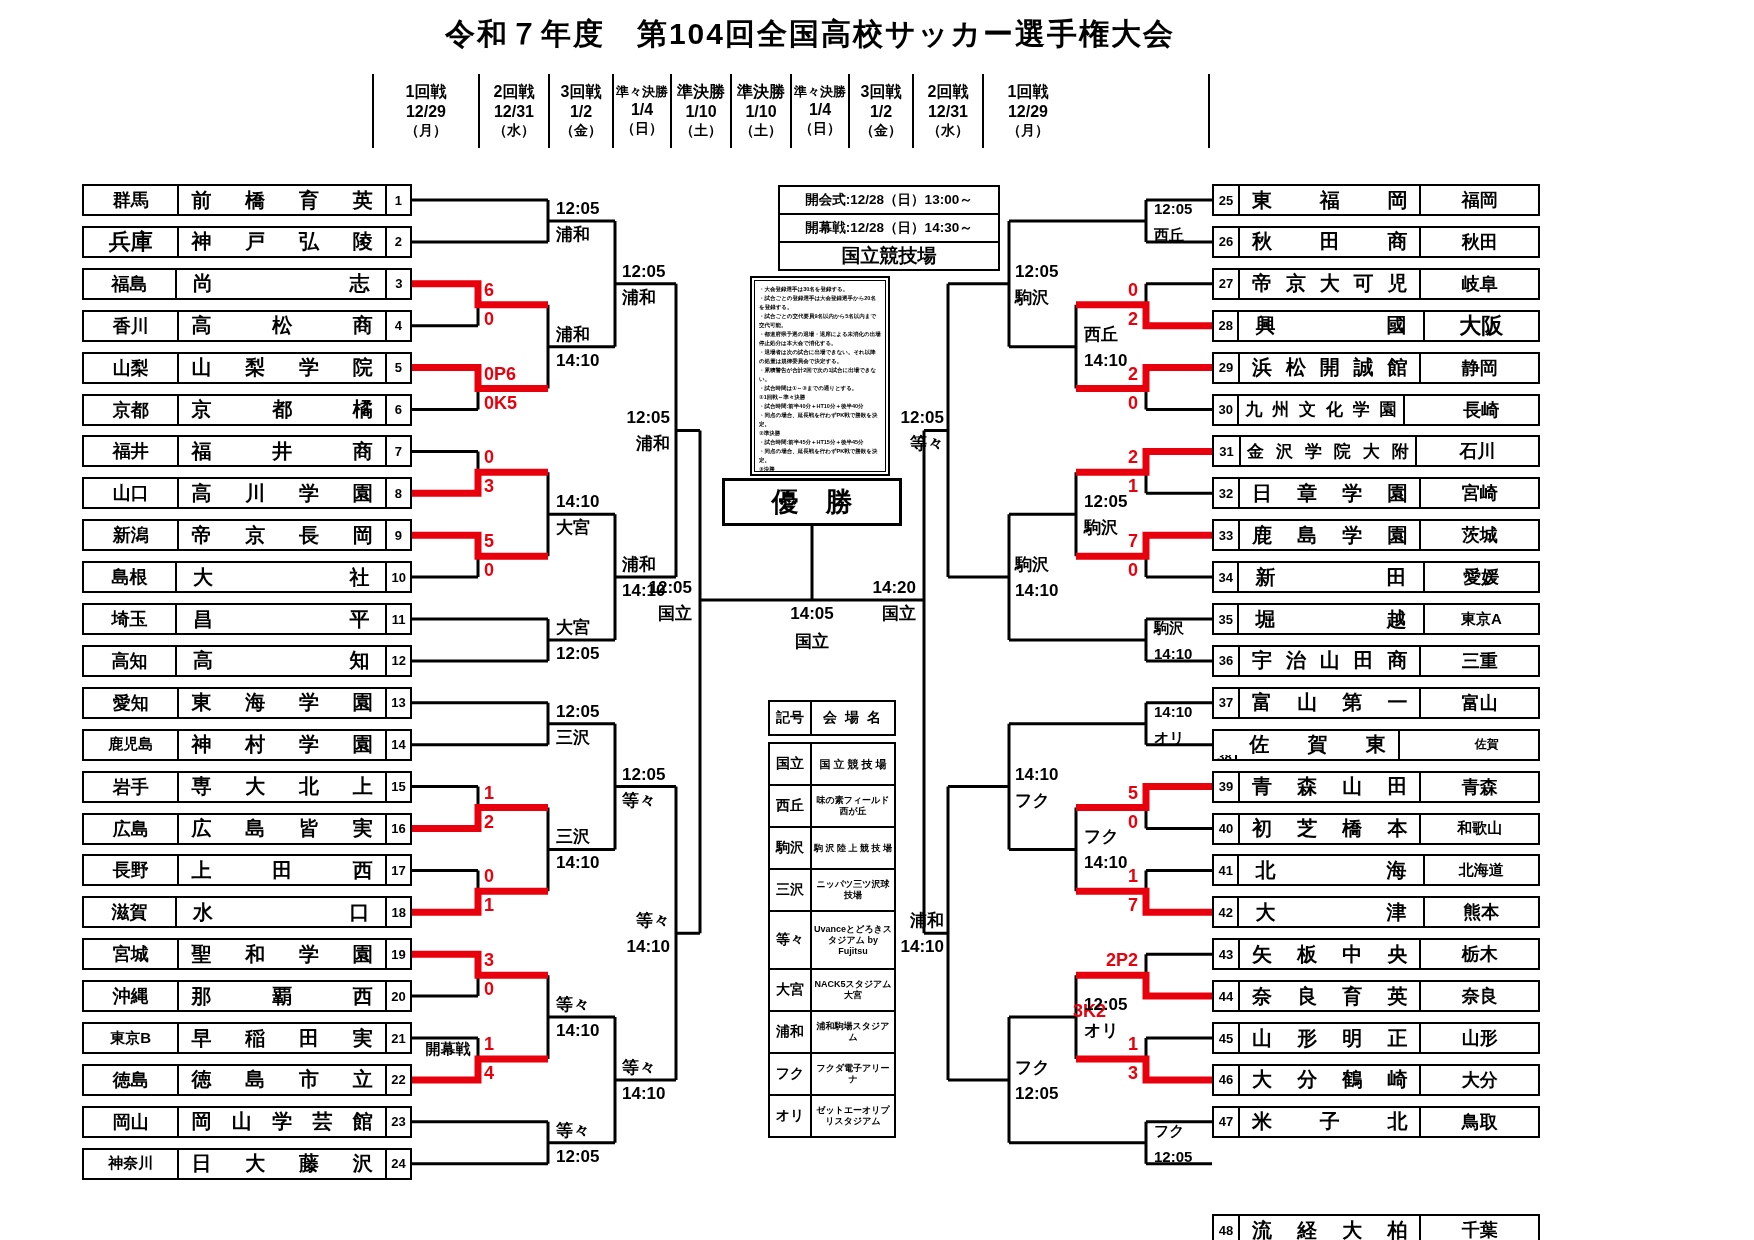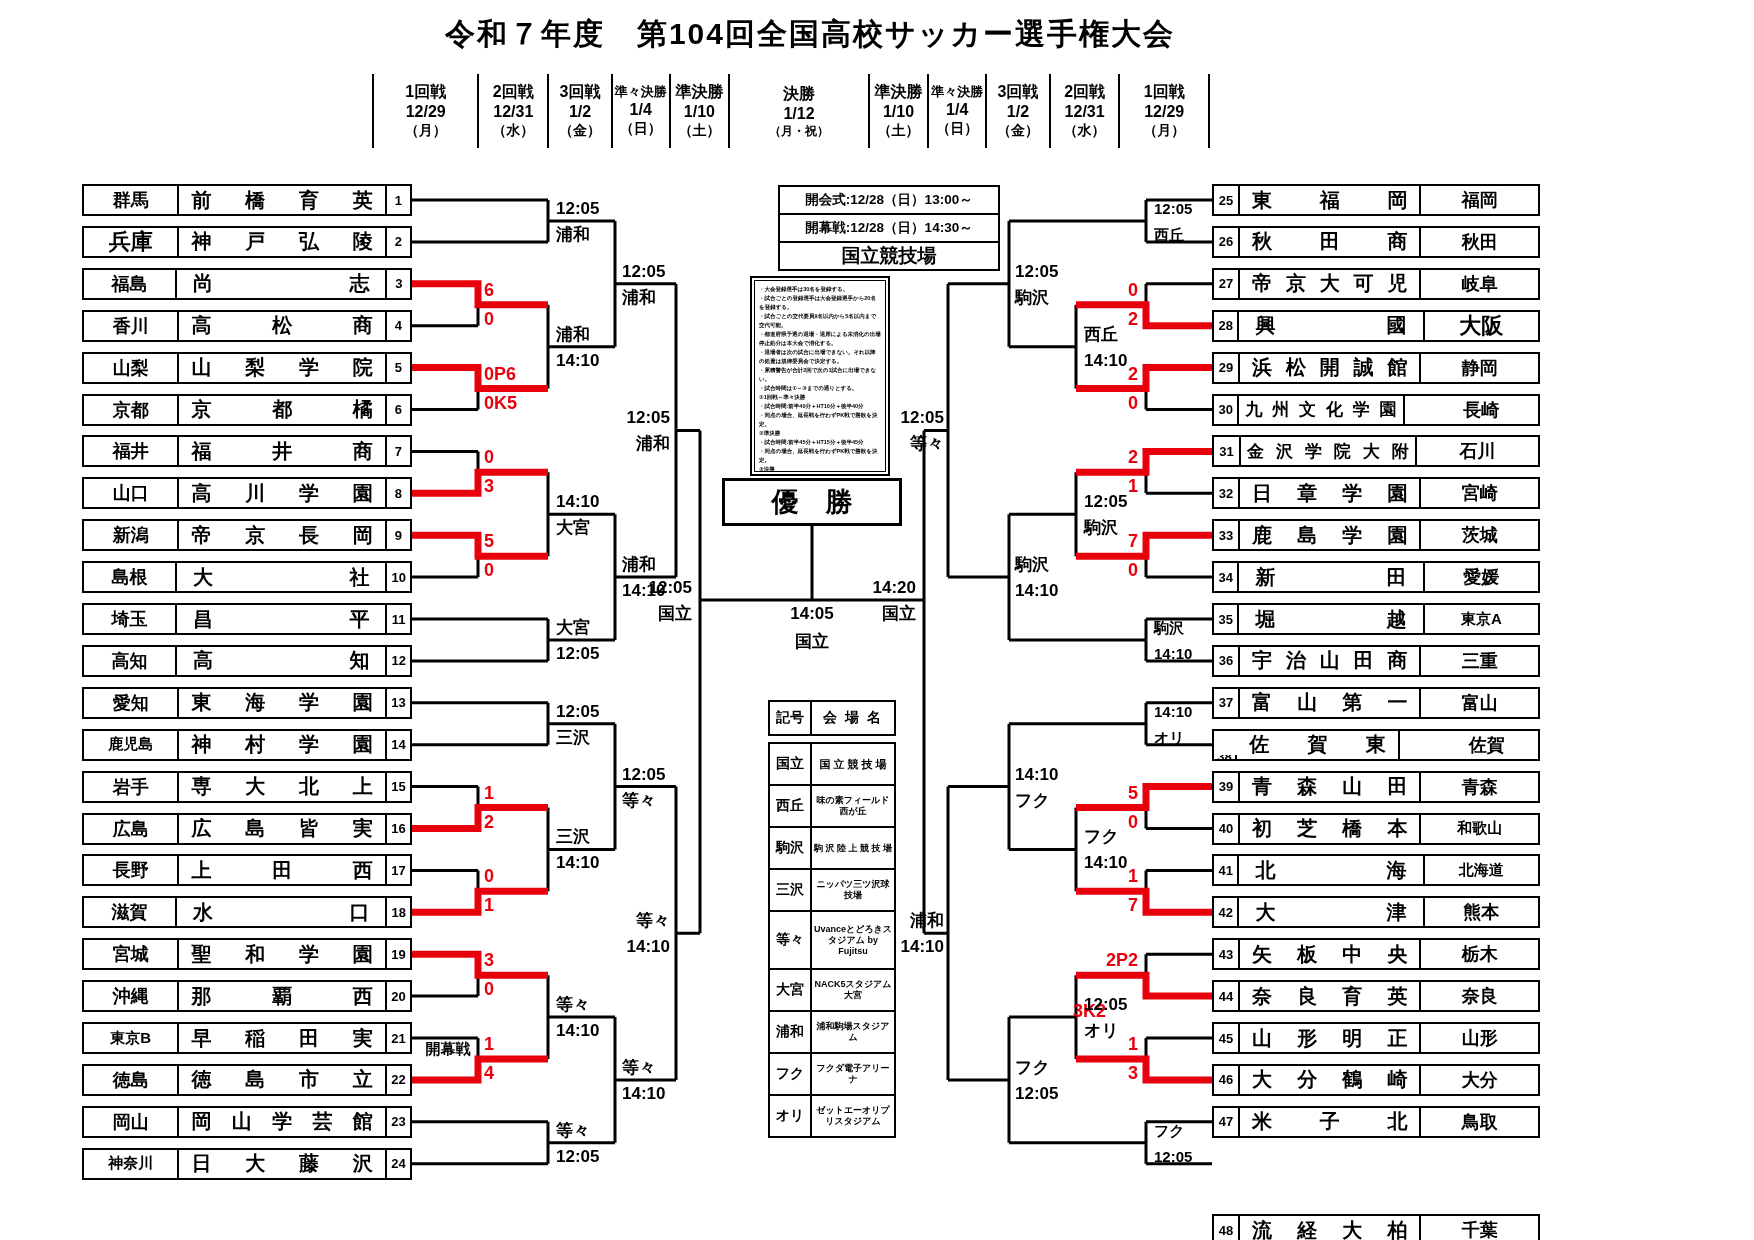--- a/index.html
+++ b/index.html
@@ -62,25 +62,20 @@
     <div class="rcol" style="width: 58px;">
       <div style="font-size: 13px;">準々決勝</div>
       <div style="font-size: 16px;">1/4</div>
       <div style="font-size: 14px;">（日）</div>
     </div>
     <div class="rcol" style="width: 60px;">
       <div style="font-size: 16px;">準決勝</div>
       <div style="font-size: 16px;">1/10</div>
       <div style="font-size: 14px;">（土）</div>
     </div>
-    <div class="rcol" style="width: 140px;">
-      <div style="font-size: 16px;">決勝</div>
-      <div style="font-size: 16px;">1/12</div>
-      <div style="font-size: 12px;">（月・祝）</div>
-    </div>
     <div class="rcol" style="width: 60px;">
       <div style="font-size: 16px;">準決勝</div>
       <div style="font-size: 16px;">1/10</div>
       <div style="font-size: 14px;">（土）</div>
     </div>
     <div class="rcol" style="width: 58px;">
       <div style="font-size: 13px;">準々決勝</div>
       <div style="font-size: 16px;">1/4</div>
       <div style="font-size: 14px;">（日）</div>
     </div>
@@ -534,21 +529,21 @@
     </div>
     <div class="tcell" style="width: 126px; font-size: 18px;">富山</div>
   </div>
 <div class="abs teambox" style="left: 1212px; top: 728.7px; width: 328px;">
     <div class="tcell" style="width: 26px; font-size: 13px; border-right: 2px solid rgb(0, 0, 0); margin-top: 24px;">38</div>
     <div class="tcell tname" style="width: 168px; font-size: 20px; border-right: 2px solid rgb(0, 0, 0); padding: 0px 12px;">
       <span>佐</span>
       <span>賀</span>
       <span>東</span>
     </div>
-    <div class="tcell" style="width: 126px; font-size: 18px; margin-left: 36px;">佐賀</div>
+    <div class="tcell" style="width: 126px; font-size: 12px; margin-left: 36px;">佐賀</div>
   </div>
 <div class="abs teambox" style="left: 1212px; top: 770.6px; width: 328px;">
     <div class="tcell" style="width: 26px; font-size: 13px; border-right: 2px solid rgb(0, 0, 0);">39</div>
     <div class="tcell tname" style="width: 168px; font-size: 20px; border-right: 2px solid rgb(0, 0, 0); padding: 0px 12px;">
       <span>青</span>
       <span>森</span>
       <span>山</span>
       <span>田</span>
     </div>
     <div class="tcell" style="width: 126px; font-size: 18px;">青森</div>

